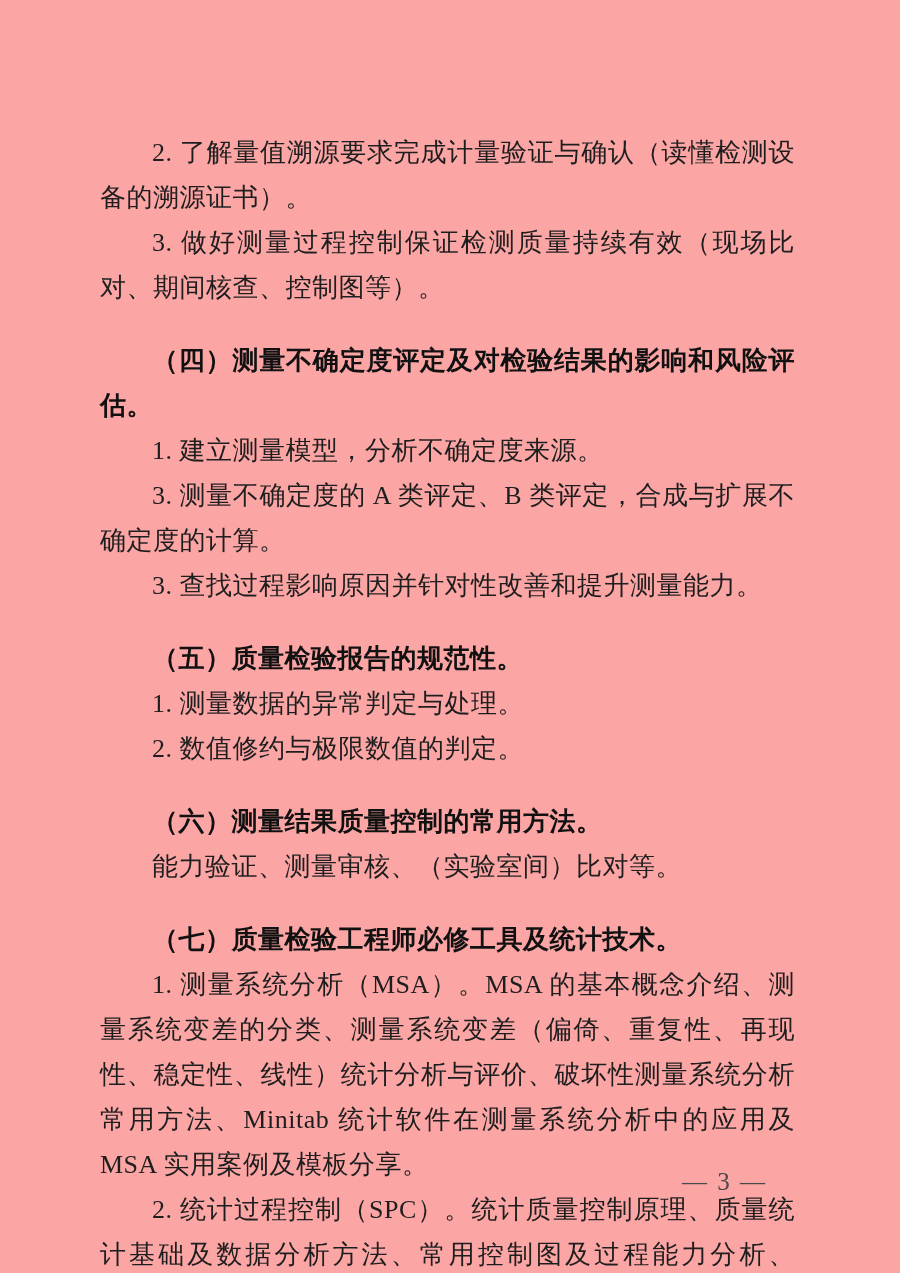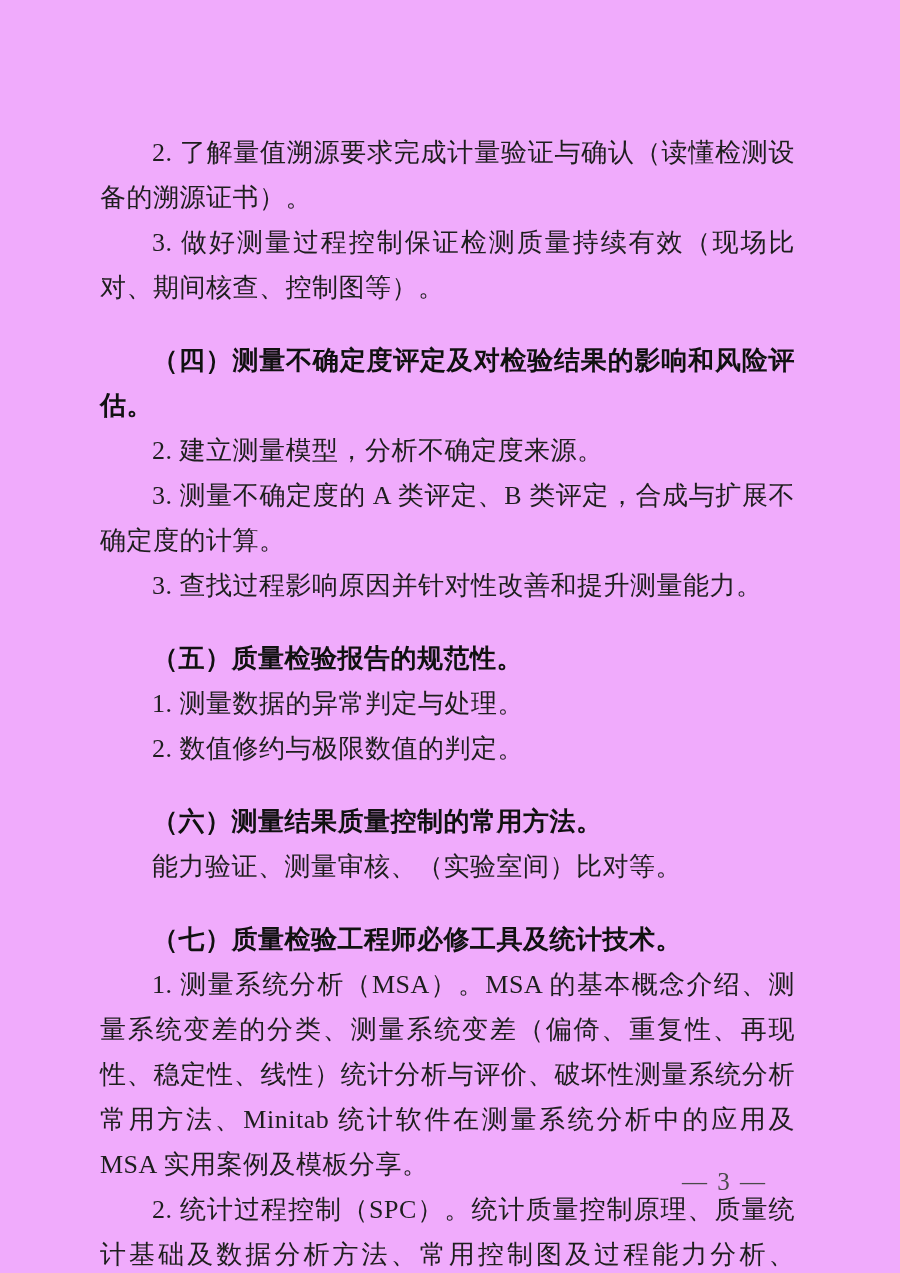--- a/index.html
+++ b/index.html
@@ -4,21 +4,21 @@
 <style>
   html, body {
     margin: 0;
     padding: 0;
     background: #ffffff;
   }
   .page {
     position: relative;
     width: 900px;
     height: 1273px;
-    background: #f0abfc;
+    background: #fca5a5;
     overflow: hidden;
     font-family: "Liberation Serif", "DejaVu Serif", serif;
   }
   .content {
     position: absolute;
     top: 130px;
     left: 100px;
     width: 695px;
   }
   .para {
@@ -52,21 +52,21 @@
   }
 </style>
 </head>
 <body>
 
 <div class="page">
   <div class="content">
     <p class="para body">2. 了解量值溯源要求完成计量验证与确认（读懂检测设备的溯源证书）。</p>
     <p class="para body">3. 做好测量过程控制保证检测质量持续有效（现场比对、期间核查、控制图等）。</p>
     <p class="para heading">（四）测量不确定度评定及对检验结果的影响和风险评估。</p>
-    <p class="para body">2. 建立测量模型，分析不确定度来源。</p>
+    <p class="para body">1. 建立测量模型，分析不确定度来源。</p>
     <p class="para body">3. 测量不确定度的 A 类评定、B 类评定，合成与扩展不确定度的计算。</p>
     <p class="para body">3. 查找过程影响原因并针对性改善和提升测量能力。</p>
     <p class="para heading">（五）质量检验报告的规范性。</p>
     <p class="para body">1. 测量数据的异常判定与处理。</p>
     <p class="para body">2. 数值修约与极限数值的判定。</p>
     <p class="para heading">（六）测量结果质量控制的常用方法。</p>
     <p class="para body">能力验证、测量审核、（实验室间）比对等。</p>
     <p class="para heading">（七）质量检验工程师必修工具及统计技术。</p>
     <p class="para body">1. 测量系统分析（MSA）。MSA 的基本概念介绍、测量系统变差的分类、测量系统变差（偏倚、重复性、再现性、稳定性、线性）统计分析与评价、破坏性测量系统分析常用方法、Minitab 统计软件在测量系统分析中的应用及 MSA 实用案例及模板分享。</p>
     <p class="para body">2. 统计过程控制（SPC）。统计质量控制原理、质量统计基础及数据分析方法、常用控制图及过程能力分析、Minitab 统计软件在质量统计技术中的应用及 SPC 应用案例分享。</p>

